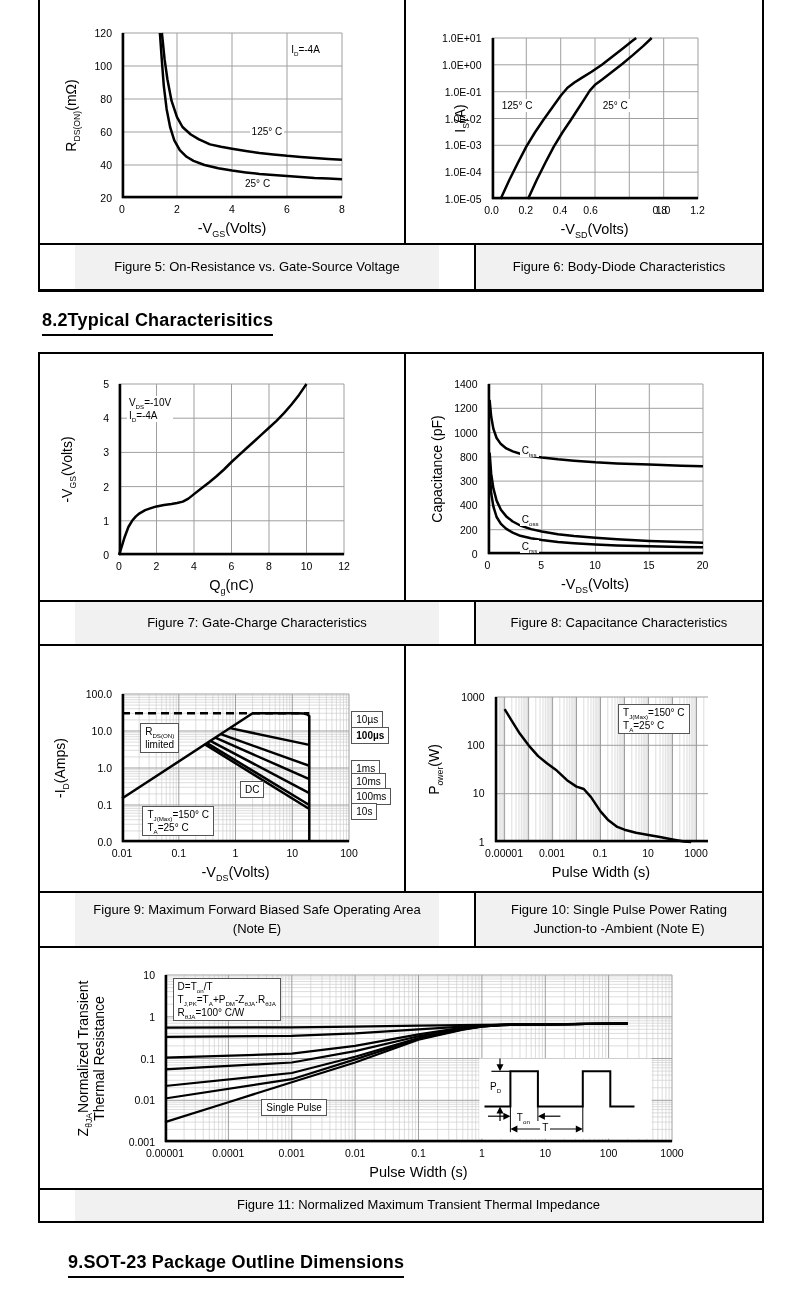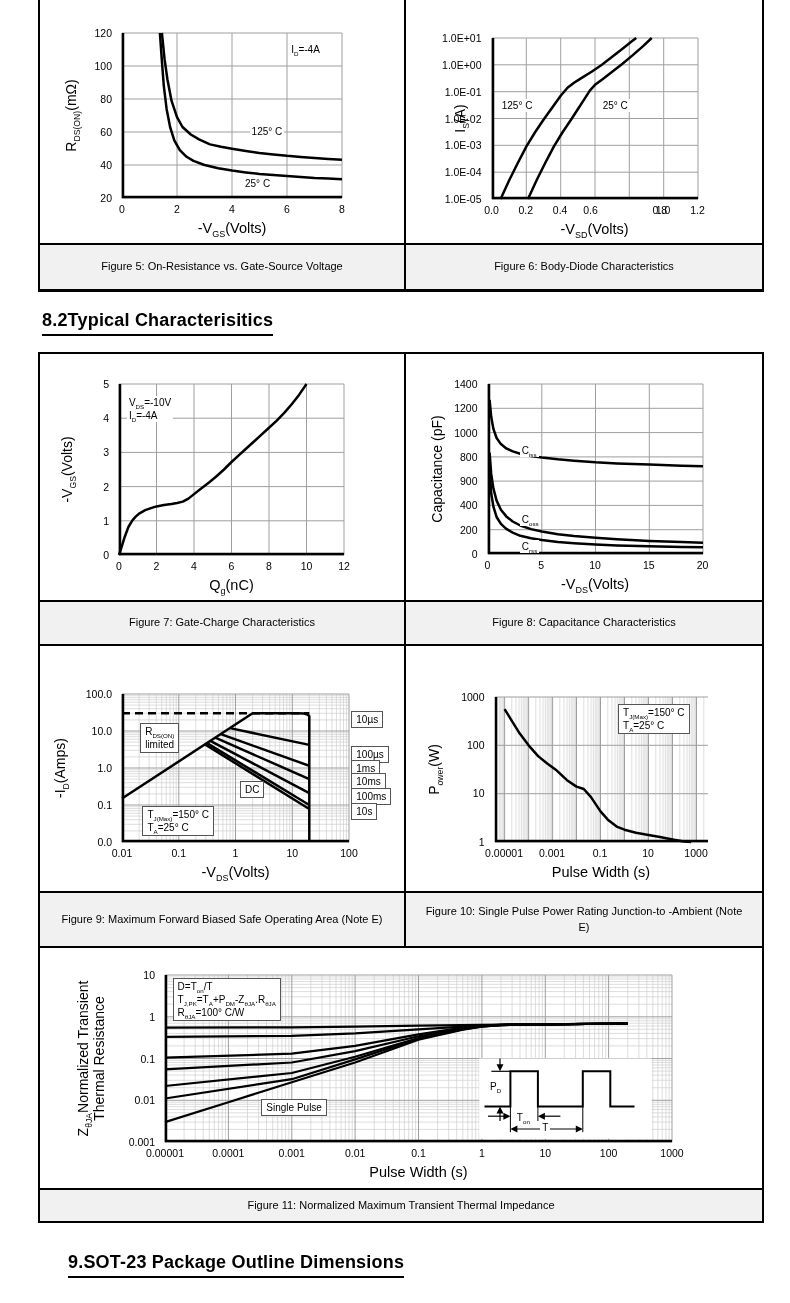--- a/index.html
+++ b/index.html
@@ -10,21 +10,21 @@
   .tbl2{top:352px;}
   .row{display:flex;box-sizing:border-box;}
   .row+.row{border-top:2px solid #000;}
   .cell{position:relative;flex:1;display:flex;align-items:center;justify-content:center;box-sizing:border-box;min-width:0;}
   .cell+.cell{border-left:2px solid #000;}
   .cell-l{flex:0 0 364px;}
   .r-ch1{height:246px;}.r-cap1{height:46px;}
   .r-ch2{height:246px;}.r-cap2{height:44px;}
   .r-ch3{height:247px;}.r-cap3{height:55px;}
   .r-ch4{height:242px;}.r-cap4{height:33px;}
-  .cap{background:#f1f1f1;font-size:11px;line-height:1.45;text-align:center;padding:4px 16px;}
+  .cap{background:#f1f1f1;font-size:13px;line-height:1.45;text-align:center;padding:4px 16px;margin-left:35px;}
   .sec{position:absolute;margin:6px;font-size:18px;font-weight:bold;border-bottom:2px solid #000;padding-bottom:3px;letter-spacing:0.2px;}
   #sec82{left:36px;top:304px;}
   #sec9{left:62px;top:1246px;text-align:center;}
   .chart{position:relative;}
   .chart svg{position:absolute;overflow:visible;}
   .tick{position:absolute;font-size:10.5px;white-space:nowrap;line-height:12px;}
   .tx{transform:translateX(-50%);}
   .ty{text-align:right;}
   .ax{position:absolute;font-size:14.5px;text-align:center;white-space:nowrap;}
   .ay{position:absolute;transform:rotate(-90deg);transform-origin:0 0;text-align:center;
@@ -206,21 +206,21 @@
               <path d="M1,0 L1,169 L215,169" fill="none" stroke="#000" stroke-width="2.5"></path>
             </svg>
             <div class="tick tx" style="left: 81px; top: 201px;">0</div>
             <div class="tick tx" style="left: 134.75px; top: 201px;">5</div>
             <div class="tick tx" style="left: 188.5px; top: 201px;">10</div>
             <div class="tick tx" style="left: 242.25px; top: 201px;">15</div>
             <div class="tick tx" style="left: 296px; top: 201px;">20</div>
             <div class="tick ty" style="left: 0px; width: 71px; top: 190px;">0</div>
             <div class="tick ty" style="left: 0px; width: 71px; top: 165.714px;">200</div>
             <div class="tick ty" style="left: 0px; width: 71px; top: 141.429px;">400</div>
-            <div class="tick ty" style="left: 0px; width: 71px; top: 117.143px;">900</div>
+            <div class="tick ty" style="left: 0px; width: 71px; top: 117.143px;">300</div>
             <div class="tick ty" style="left: 0px; width: 71px; top: 92.8571px;">800</div>
             <div class="tick ty" style="left: 0px; width: 71px; top: 68.5714px;">1000</div>
             <div class="tick ty" style="left: 0px; width: 71px; top: 44.2857px;">1200</div>
             <div class="tick ty" style="left: 0px; width: 71px; top: 20px;">1400</div>
             <div class="ax" style="left: 81px; width: 215px; top: 218px;"><span>-V</span><sub>DS</sub><span>(Volts)</span></div>
             <div class="ay" style="left: 22px; top: 196px; width: 170px;">
               <div><span>Capacitance (pF)</span></div>
             </div>
             <div class="anno" style="left: 113.25px; top: 85.5px;">
               <div><span>C</span><sub>iss</sub></div>
@@ -348,21 +348,21 @@
             <div class="anno box" style="left: 100.43px; top: 157.48px;">
               <div><span>T</span><sub>J(Max)</sub><span>=150° C</span></div>
               <div><span>T</span><sub>A</sub><span>=25° C</span></div>
             </div>
             <div class="anno box" style="left: 198.04px; top: 132.32px;">
               <div><span>DC</span></div>
             </div>
             <div class="anno box" style="left: 309.27px; top: 62.76px;">
               <div><span>10µs</span></div>
             </div>
-            <div class="anno box" style="left: 309.27px; top: 97px;">
+            <div class="anno box" style="left: 309.27px; top: 78px; font-weight: bold;">
               <div><span>100µs</span></div>
             </div>
             <div class="anno box" style="left: 309.27px; top: 111.6px;">
               <div><span>1ms</span></div>
             </div>
             <div class="anno box" style="left: 309.27px; top: 124.92px;">
               <div><span>10ms</span></div>
             </div>
             <div class="anno box" style="left: 309.27px; top: 139.72px;">
               <div><span>100ms</span></div>

